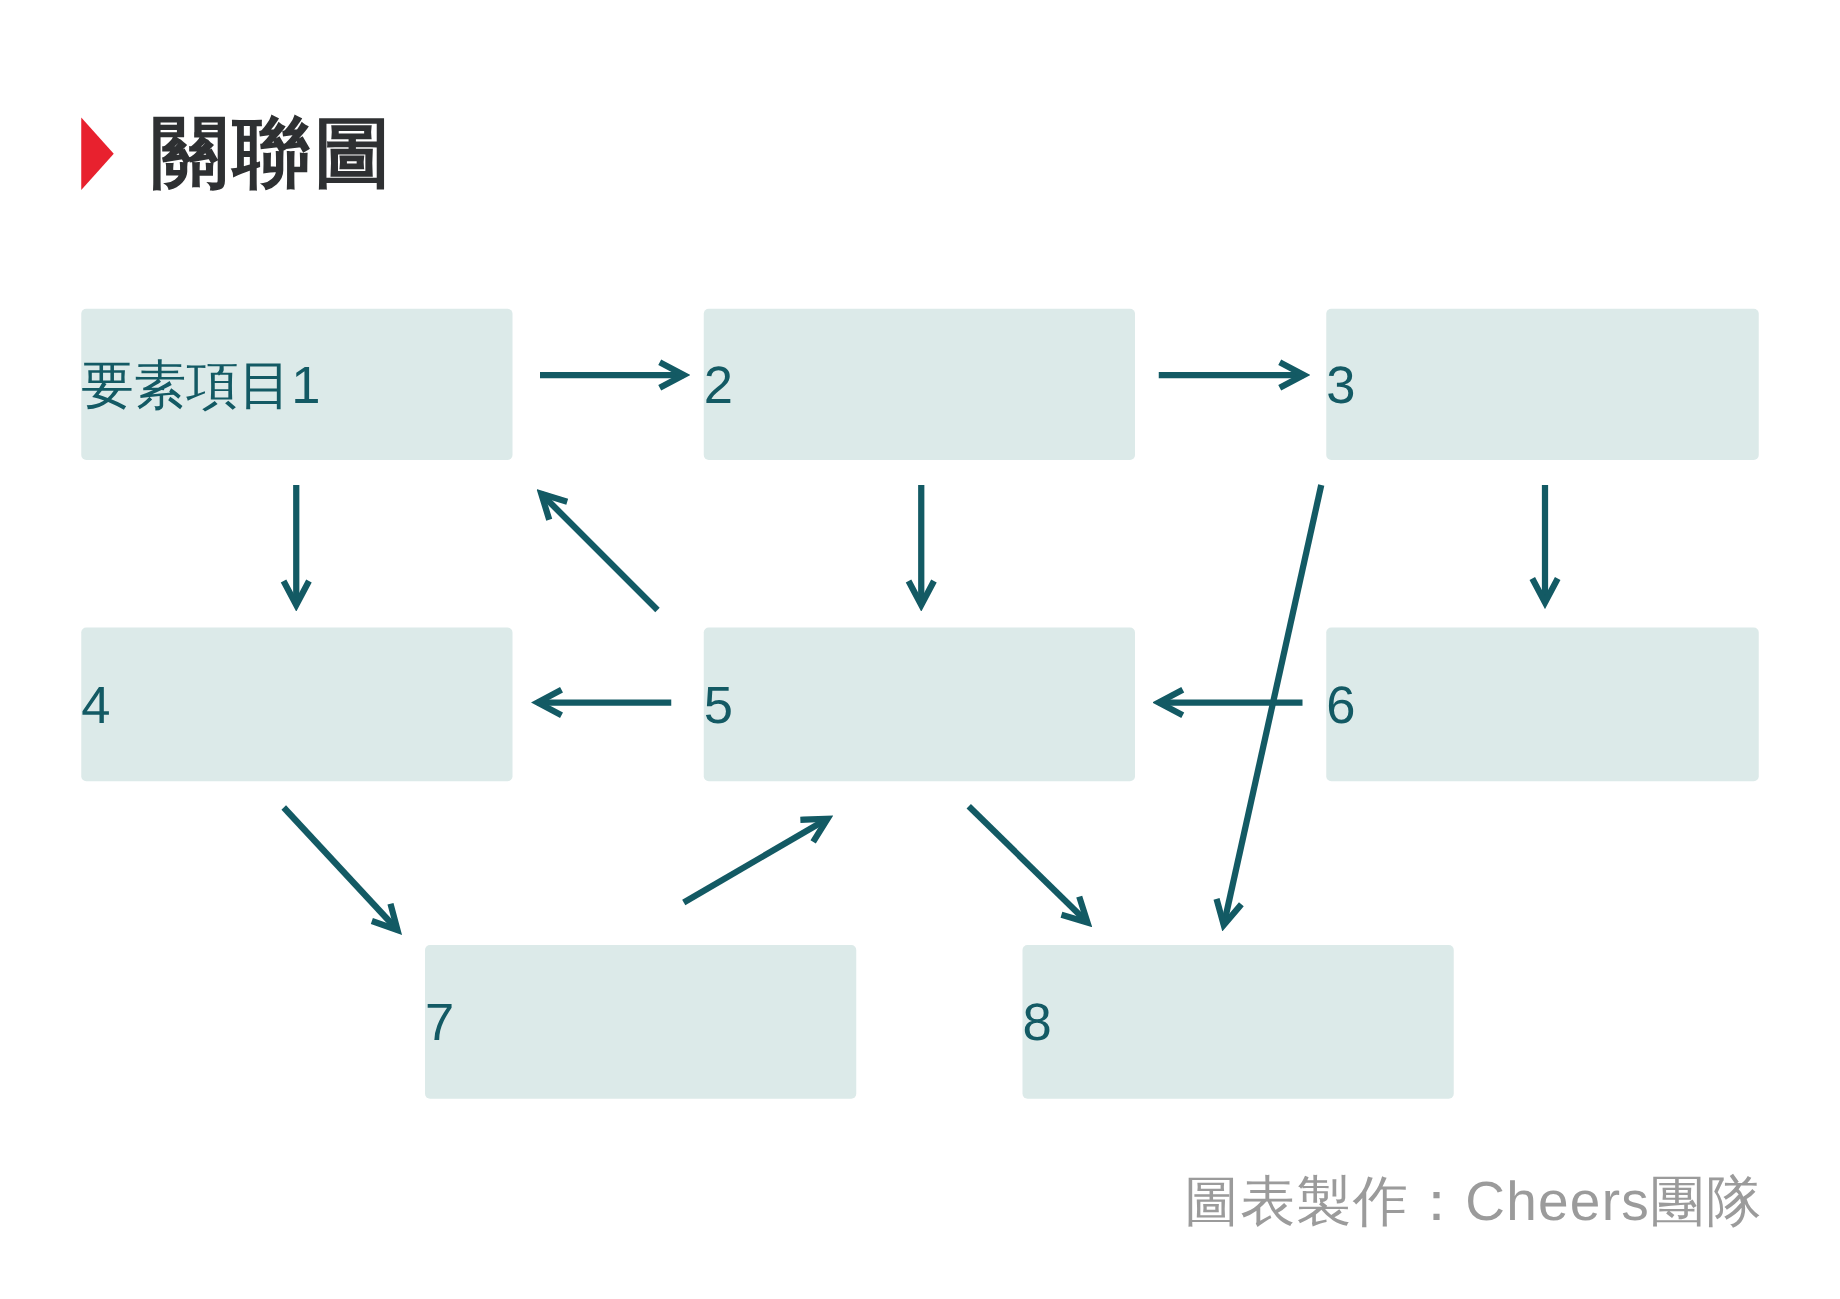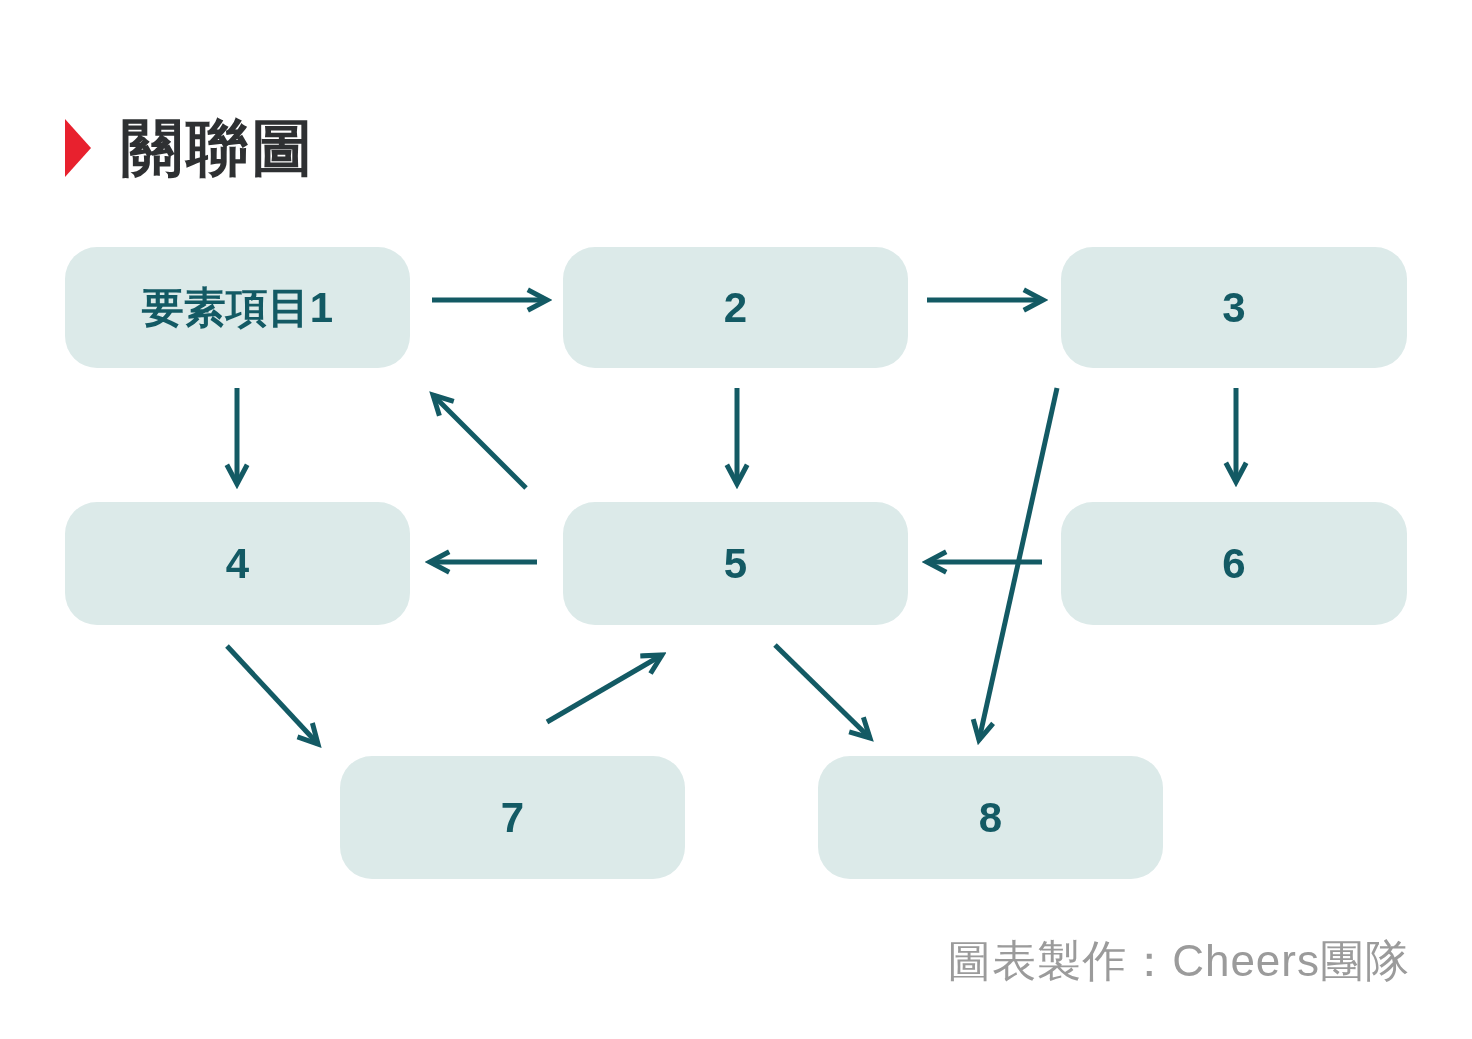--- a/index.html
+++ b/index.html
@@ -7,28 +7,28 @@
     --teal:#135A64;
     --fill:#DCEAE9;
     --title:#2E3032;
     --gray:#9B9B9B;
   }
   html,body{margin:0;padding:0;}
   body{
     width:1472px;height:1039px;background:#ffffff;position:relative;overflow:hidden;
     font-family:"Liberation Sans","DejaVu Sans",sans-serif;
   }
-  .header{position:absolute;left:65px;top:92px;display:flex;align-items:center;gap:30px;margin-top:25px;}
+  .header{position:absolute;left:65px;top:92px;display:flex;align-items:center;gap:30px;}
   .tri{width:0;height:0;border-left:26px solid var(--red);
        border-top:29px solid transparent;border-bottom:29px solid transparent;}
   .title{font-size:62px;font-weight:900;color:var(--title);letter-spacing:3px;line-height:1;}
   .node{
-    position:absolute;background:var(--fill);border-radius:32px;
-    display:flex;align-items:center;justify-content:center;
-    color:var(--teal);font-weight:700;font-size:42px;
+    position:absolute;background:var(--fill);border-radius:4px;
+    display:flex;align-items:center;
+    color:var(--teal);font-weight:400;font-size:42px;
   }
   #n1{left:65px;  top:247px;width:345px;height:121px;}
   #n2{left:563px; top:247px;width:345px;height:121px;}
   #n3{left:1061px;top:247px;width:346px;height:121px;}
   #n4{left:65px;  top:502px;width:345px;height:123px;}
   #n5{left:563px; top:502px;width:345px;height:123px;}
   #n6{left:1061px;top:502px;width:346px;height:123px;}
   #n7{left:340px; top:756px;width:345px;height:123px;}
   #n8{left:818px; top:756px;width:345px;height:123px;}
   svg.arrows{position:absolute;left:0;top:0;width:1472px;height:1039px;pointer-events:none;}

